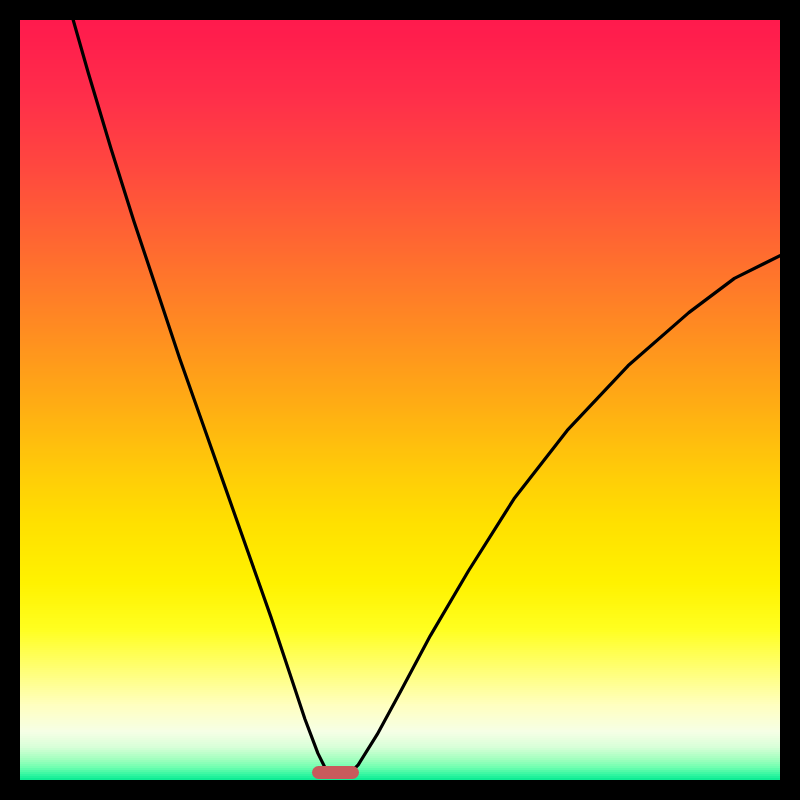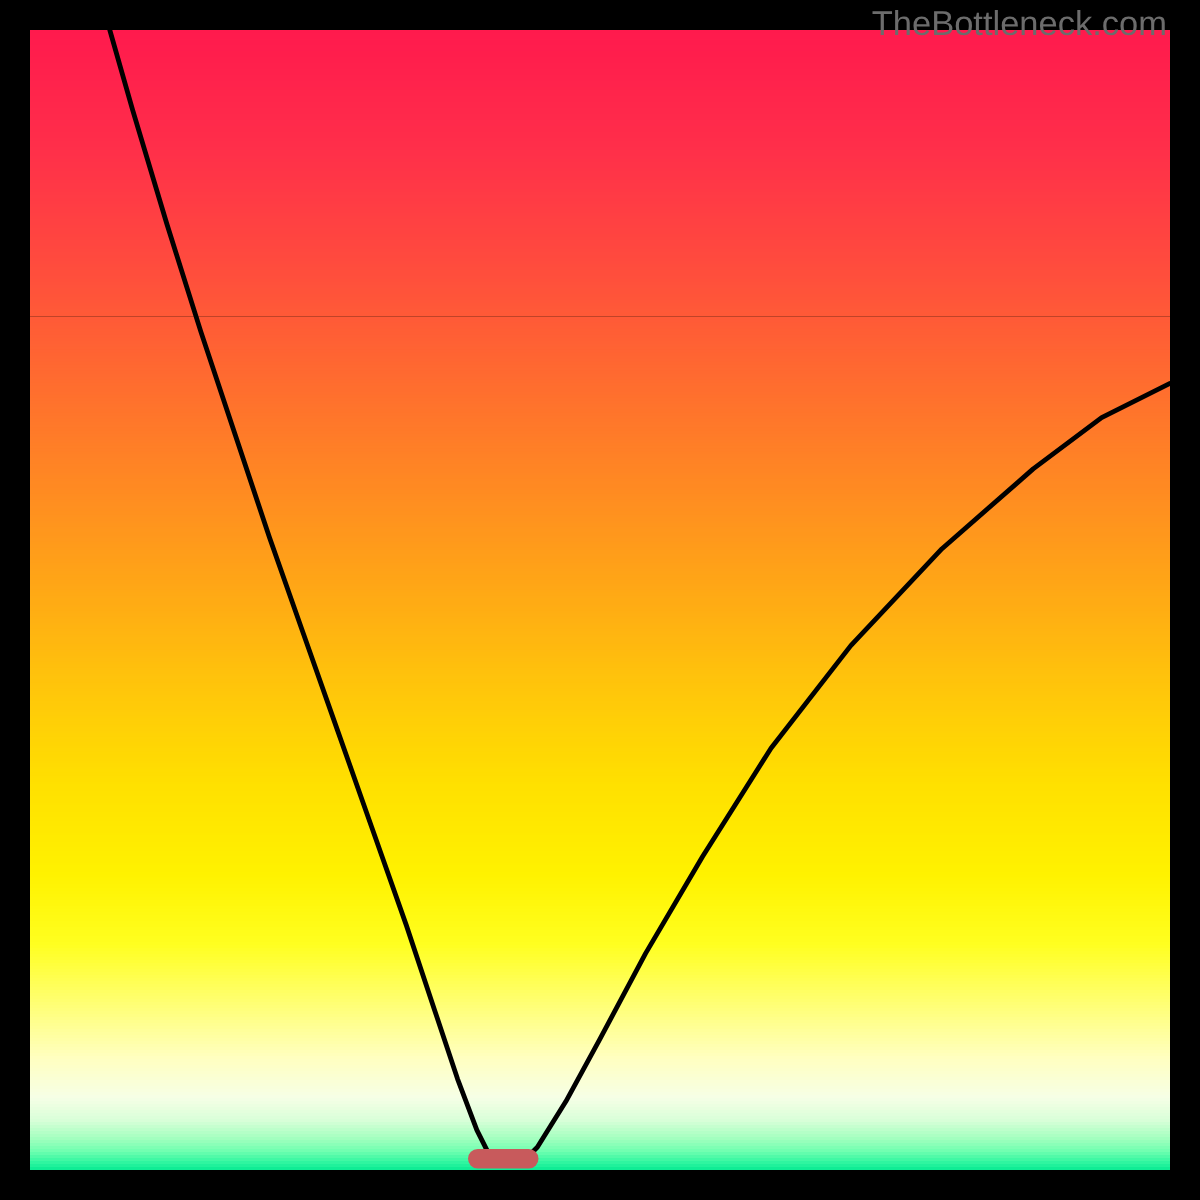--- a/index.html
+++ b/index.html
@@ -441,14 +441,13 @@
       <div class="grad" style="top: 751.979px; height: 3px; background: rgb(64, 248, 164);"></div>
       <div class="grad" style="top: 753.984px; height: 3px; background: rgb(47, 245, 160);"></div>
       <div class="grad" style="top: 755.989px; height: 3px; background: rgb(32, 241, 155);"></div>
       <div class="grad" style="top: 757.995px; height: 3px; background: rgb(16, 236, 149);"></div>
       <svg class="curve" viewBox="0 0 760 760" preserveAspectRatio="none">
       <path fill="none" stroke="#000" stroke-width="3.2" stroke-linecap="round" stroke-linejoin="round" d="M53.20 0.00 L68.40 53.20 L91.20 129.20 L114.00 201.40 L136.80 269.80 L159.60 338.20 L182.40 402.80 L205.20 467.40 L228.00 532.00 L250.80 596.60 L269.80 653.60 L285.00 699.20 L297.92 733.40 L306.28 750.12 L311.60 756.20 "></path>
       <path fill="none" stroke="#000" stroke-width="3.2" stroke-linecap="round" stroke-linejoin="round" d="M326.80 756.20 L338.20 744.80 L357.20 714.40 L380.00 672.60 L410.40 615.60 L448.40 551.00 L494.00 478.80 L547.20 410.40 L608.00 345.80 L668.80 292.60 L714.40 258.40 L760.00 235.60 "></path>
     </svg>
     <div class="marker" style="width: 47.12px; height: 13px; left: 291.84px; top: 745.9px; background: rgb(200, 90, 92);"></div>
   </div>
-  <div class="watermark">TheBottleneck.com</div>
 </div>
 
 </body></html>

